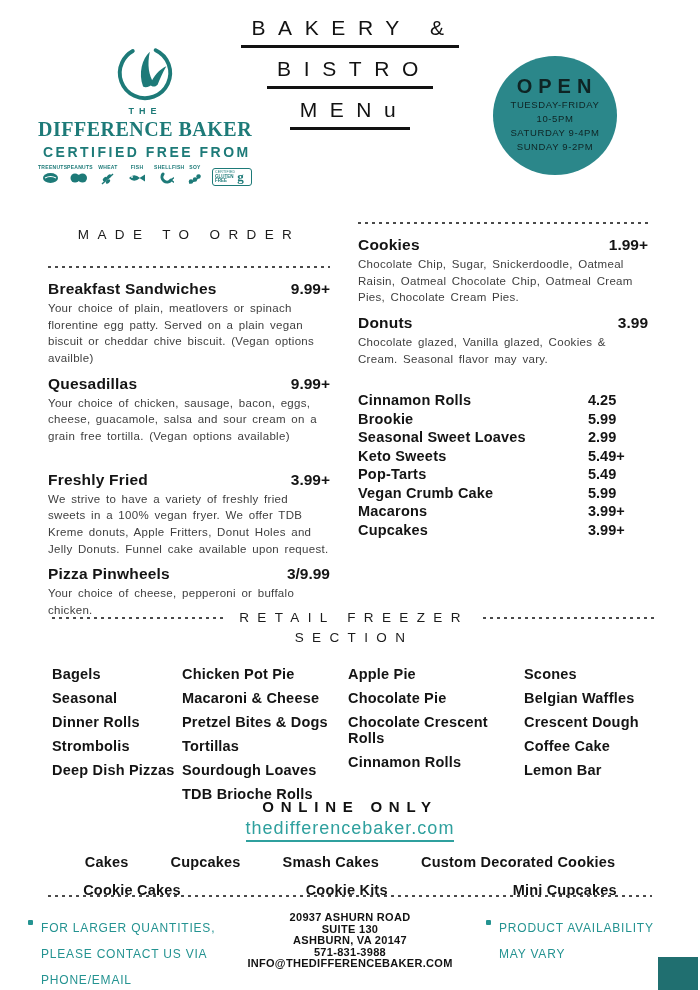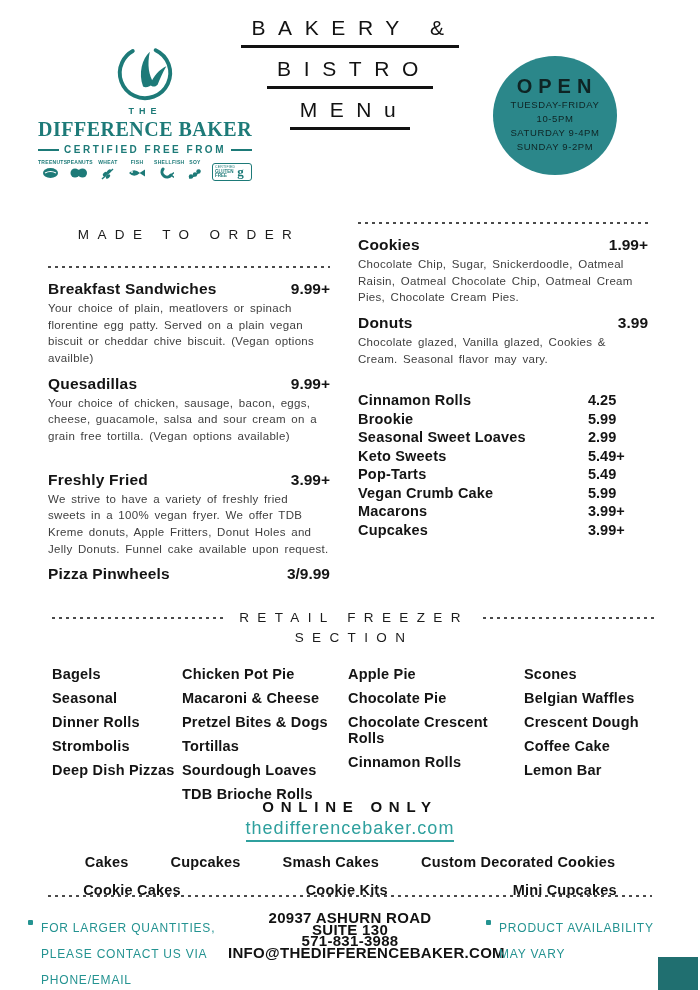--- a/index.html
+++ b/index.html
@@ -8,21 +8,21 @@
   .abs{position:absolute;}
 
   
   .logo-wrap{left:38px;top:42px;width:214px;text-align:center;}
   .logo-mark{display:block;margin:0 auto 2px auto;}
   .logo-the{font-size:9px;font-weight:bold;letter-spacing:5px;color:#1d7a78;margin-bottom:2px;}
   .logo-name{font-family:"Liberation Serif",serif;font-weight:bold;font-size:20px;
              letter-spacing:.5px;color:#1d7a78;white-space:nowrap;}
   .logo-cert{display:flex;align-items:center;gap:5px;margin-top:3px;}
   .logo-cert .rule{flex:1;height:2px;background:#1d7a78;}
-  .logo-cert .t{font-size:10px;font-weight:bold;letter-spacing:2.5px;color:#1d7a78;white-space:nowrap;}
+  .logo-cert .t{font-size:14px;font-weight:bold;letter-spacing:2.5px;color:#1d7a78;white-space:nowrap;}
   .allergens{display:flex;justify-content:space-between;align-items:flex-start;margin-top:4px;}
   .alg{width:24px;text-align:center;}
   .alg .lbl{font-size:5px;font-weight:bold;letter-spacing:.3px;color:#1d7a78;display:block;margin-bottom:1px;}
   .alg svg{display:block;margin:2px auto 0 auto;}
   .gf-badge{width:34px;border:1.5px solid #1d7a78;border-radius:3px;padding:1px 2px;
             display:flex;align-items:center;gap:2px;margin-top:4px;}
   .gf-badge .txt{display:flex;flex-direction:column;line-height:4.5px;text-align:left;}
   .gf-badge .c{font-size:3.5px;color:#1d7a78;letter-spacing:.2px;}
   .gf-badge .g1{font-size:4.5px;font-weight:bold;color:#1d7a78;}
   .gf-badge .gmark{font-family:"Liberation Serif",serif;font-size:13px;font-weight:bold;color:#1d7a78;line-height:12px;}
@@ -82,21 +82,21 @@
 
   .bottom-dash{left:48px;top:895px;width:604px;}
 
   
   .note{display:flex;gap:8px;top:915px;}
   .note-left{left:28px;width:192px;}
   .note-right{left:486px;width:196px;}
   .bullet{width:5px;height:5px;background:#249391;border-radius:1px;margin-top:5px;flex:none;}
   .note-text{font-size:12px;color:#249391;letter-spacing:.8px;line-height:26px;}
   .address{left:228px;top:912px;width:244px;text-align:center;font-weight:bold;
-           font-size:15px;line-height:11.5px;letter-spacing:.3px;color:#121212;}
+           font-size:11px;line-height:11.5px;letter-spacing:.3px;color:#121212;}
   .corner-square{left:658px;top:957px;width:40px;height:33px;background:#206f70;}
 </style>
 </head>
 <body>
 
 <div class="abs logo-wrap">
   <svg class="logo-mark" width="62" height="62" viewBox="0 0 64 64">
     <circle cx="32" cy="32" r="26" fill="none" stroke="#1d7a78" stroke-width="4" stroke-linecap="round" stroke-dasharray="138 25" transform="rotate(-65 32 32)"></circle>
     <path d="M30 46 C25 32 29 17 37 10 C34 23 36 35 41 42 C37 46 33 48 30 46 Z" fill="#1d7a78"></path>
     <path d="M37 44 C41 35 47 28 54 25 C50 32 47 39 45 44 C42 47 39 46 37 44 Z" fill="#1d7a78"></path>
@@ -210,20 +210,21 @@
       <span class="mi-price">3.99+</span>
     </div>
     <div class="mi-desc">We strive to have a variety of freshly fried sweets in a 100% vegan fryer.  We offer TDB Kreme donuts, Apple Fritters, Donut Holes and Jelly Donuts.  Funnel cake available upon request.</div>
   </div>
 
   <div class="mi gap-sm">
     <div class="mi-head">
       <span class="mi-name">Pizza Pinwheels</span>
       <span class="mi-price">3/9.99</span>
     </div>
+    <div class="mi-desc">Your choice of cheese, pepperoni or buffalo chicken.</div>
   </div>
 </div>
 
 <div class="abs col col-right">
   <div class="dash"></div>
 
   <div class="mi">
     <div class="mi-head">
       <span class="mi-name">Cookies</span>
       <span class="mi-price">1.99+</span>
@@ -333,20 +334,21 @@
 <div class="abs dash bottom-dash"></div>
 
 <div class="abs note note-left">
   <span class="bullet"></span>
   <div class="note-text">FOR LARGER QUANTITIES, PLEASE CONTACT US VIA PHONE/EMAIL</div>
 </div>
 
 <div class="abs address">
   <div>20937 ASHURN ROAD</div>
   <div>SUITE 130</div>
+  <div>ASHBURN, VA  20147</div>
   <div>571-831-3988</div>
   <div>INFO@THEDIFFERENCEBAKER.COM</div>
 </div>
 
 <div class="abs note note-right">
   <span class="bullet"></span>
   <div class="note-text">PRODUCT AVAILABILITY MAY VARY</div>
 </div>
 
 <div class="abs corner-square"></div>

